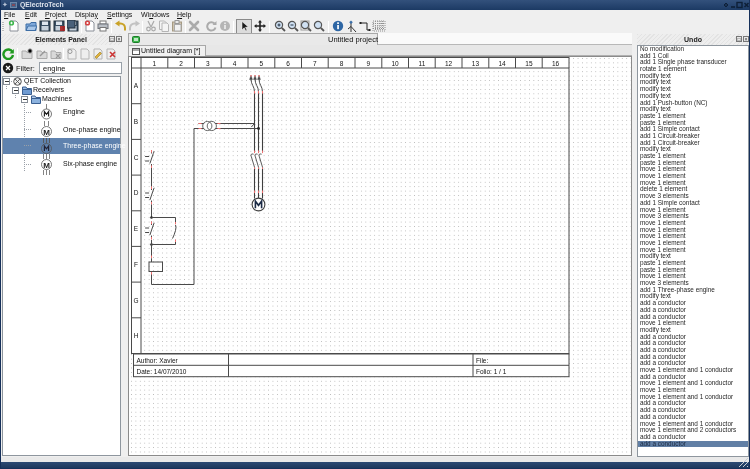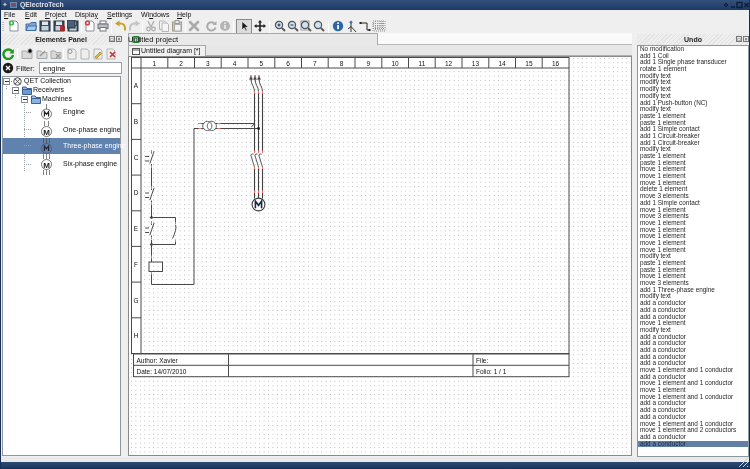--- a/index.html
+++ b/index.html
@@ -254,21 +254,21 @@
 <circle cx="6.5" cy="10.5" r="5" fill="#fff" stroke="#555" stroke-width="0.8"></circle>
 <text x="6.5" y="13.7" font-size="8" font-weight="bold" fill="#222" text-anchor="middle" font-family="Liberation Sans">M</text>
   </svg>
 <span class="abs" style="left:63px;top:160px;font-size:7px;color:#111;">Six-phase engine</span>
 <div class="abs" style="left:128px;top:33px;width:504px;height:12px;background:#fafafa;border-bottom:1px solid #b8b8b8;"></div>
 <div class="abs" style="left:128px;top:33px;width:250px;height:12px;background:#e9e9e9;border:1px solid #a8a8a8;border-bottom:none;"></div>
 <svg class="abs" style="left:132px;top:35.5px" width="8" height="7" viewBox="0 0 8 7">
     <rect x="0.5" y="0.5" width="7" height="6" rx="1" fill="#3bb54a" stroke="#1d7c2a"></rect>
     <rect x="2" y="2" width="4" height="3" fill="#bfe8c4"></rect>
   </svg>
-<div class="abs" style="left:128px;top:35px;width:250px;text-align:left;font-size:7.5px;color:#111;">Untitled project</div>
+<div class="abs" style="left:128px;top:35px;width:250px;text-align:right;font-size:7.5px;color:#111;">Untitled project</div>
 <div class="abs" style="left:128px;top:45px;width:504px;height:11px;background:#e7e7e7;border-bottom:1px solid #b0b0b0;"></div>
 <div class="abs" style="left:128px;top:45px;width:78px;height:11px;background:#f1f1f1;border:1px solid #a8a8a8;border-bottom:none;"></div>
 <svg class="abs" style="left:131.5px;top:47.5px" width="8" height="7" viewBox="0 0 8 7">
     <rect x="0.5" y="0.5" width="7" height="6" fill="#fff" stroke="#555"></rect>
     <path d="M0.5 2 h7" stroke="#555"></path>
   </svg>
 <span class="abs" style="left:141px;top:46.5px;font-size:7px;color:#111;">Untitled diagram [*]</span>
 <div class="abs" style="left:128px;top:56px;width:504px;height:400px;background:#fff;border:1px solid #8a8a8a;
 background-image:radial-gradient(circle at 0.5px 0.5px,#b6b6b6 0.55px,transparent 0.65px);background-size:4.43px 4.43px;background-position:2px 1px;"></div>
 <svg class="abs" style="left:128px;top:56px" width="504" height="400" viewBox="0 0 504 400">

